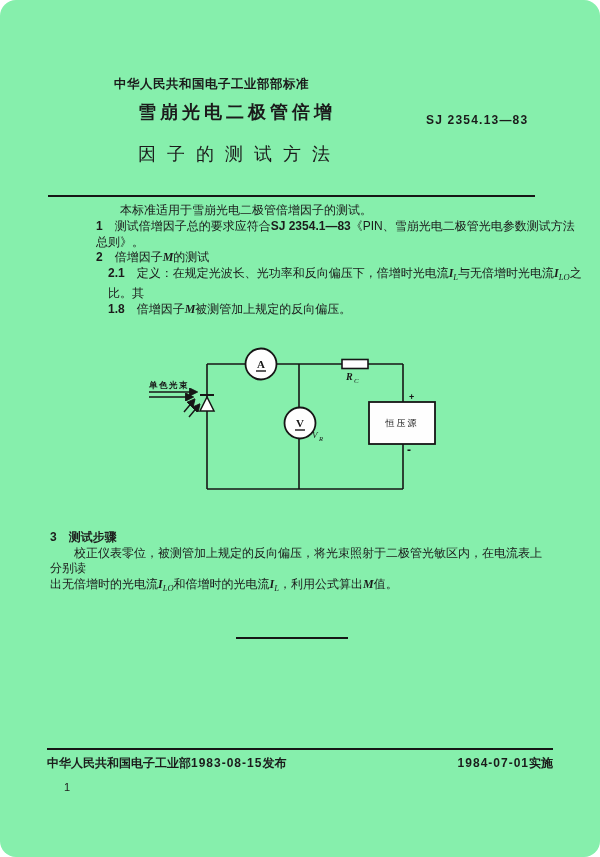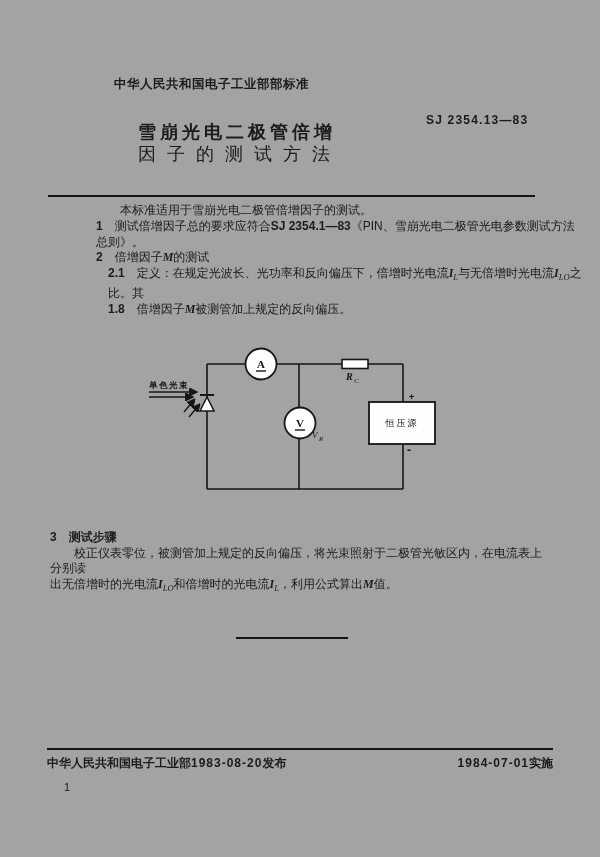--- a/index.html
+++ b/index.html
@@ -1,24 +1,25 @@
 <!DOCTYPE html>
 <html><head>
 <meta charset="utf-8">
 <style>
   html,body { margin:0; padding:0; background:#ffffff; }
   .page {
-    position:relative; width:600px; height:857px; background:#a3a3a3;
+    position:relative; width:600px; height:857px; background:#86efac;
     font-family:"Liberation Sans", sans-serif; color:#1b1b1b;
     overflow:hidden;
+    border-radius:16px;
   }
   .abs { position:absolute; }
 
   .org-line { left:114px; top:76px; font-size:12.5px; font-weight:bold; letter-spacing:0.5px; }
-  .title-l1 { left:138px; top:120px; font-size:18px; font-weight:bold; letter-spacing:4px; white-space:nowrap; }
+  .title-l1 { left:138px; top:100px; font-size:18px; font-weight:bold; letter-spacing:4px; white-space:nowrap; }
   .title-l2 { left:138px; top:142px; font-size:18px; font-weight:normal; letter-spacing:11px; white-space:nowrap; }
   .std-no   { left:426px; top:113px; font-size:12px; font-weight:bold; letter-spacing:1.2px; font-family:"Liberation Sans",sans-serif; }
 
   .rule { background:#161616; }
   .rule-top    { left:48px;  top:195px; width:487px; height:2px; }
   .rule-short  { left:236px; top:637px; width:112px; height:2px; }
   .rule-footer { left:47px;  top:748px; width:506px; height:2px; }
 
   .body-block { left:50px; top:203px; width:502px; font-size:12px; line-height:15.8px;margin-left:46px; }
   .sec3-block { left:50px; top:530px; width:502px; font-size:12px; line-height:15.5px; }
@@ -125,18 +126,18 @@
 
   <div class="abs sec3-block">
     <div><span class="num">3</span><span class="gap"></span><span class="sec-head">测试步骤</span></div>
     <div><span class="indent2" style="display:inline-block;width:24px;"></span><span>校正仪表零位，被测管加上规定的反向偏压，将光束照射于二极管光敏区内，在电流表上分别读</span><br><span>出无倍增时的光电流</span><i class="var">I</i><sub class="vs">LO</sub><span>和倍增时的光电流</span><i class="var">I</i><sub class="vs">L</sub><span>，利用公式算出</span><i class="var">M</i><span>值。</span></div>
   </div>
 
   <div class="abs rule rule-short"></div>
 
   <div class="abs rule rule-footer"></div>
   <div class="abs footer-row">
-    <div><span>中华人民共和国电子工业部</span><span class="date">1983-08-20</span><span>发布</span></div>
+    <div><span>中华人民共和国电子工业部</span><span class="date">1983-08-15</span><span>发布</span></div>
     <div><span class="date">1984-07-01</span><span>实施</span></div>
   </div>
   <div class="abs page-no">1</div>
 
 </div>
 
 </body></html>

